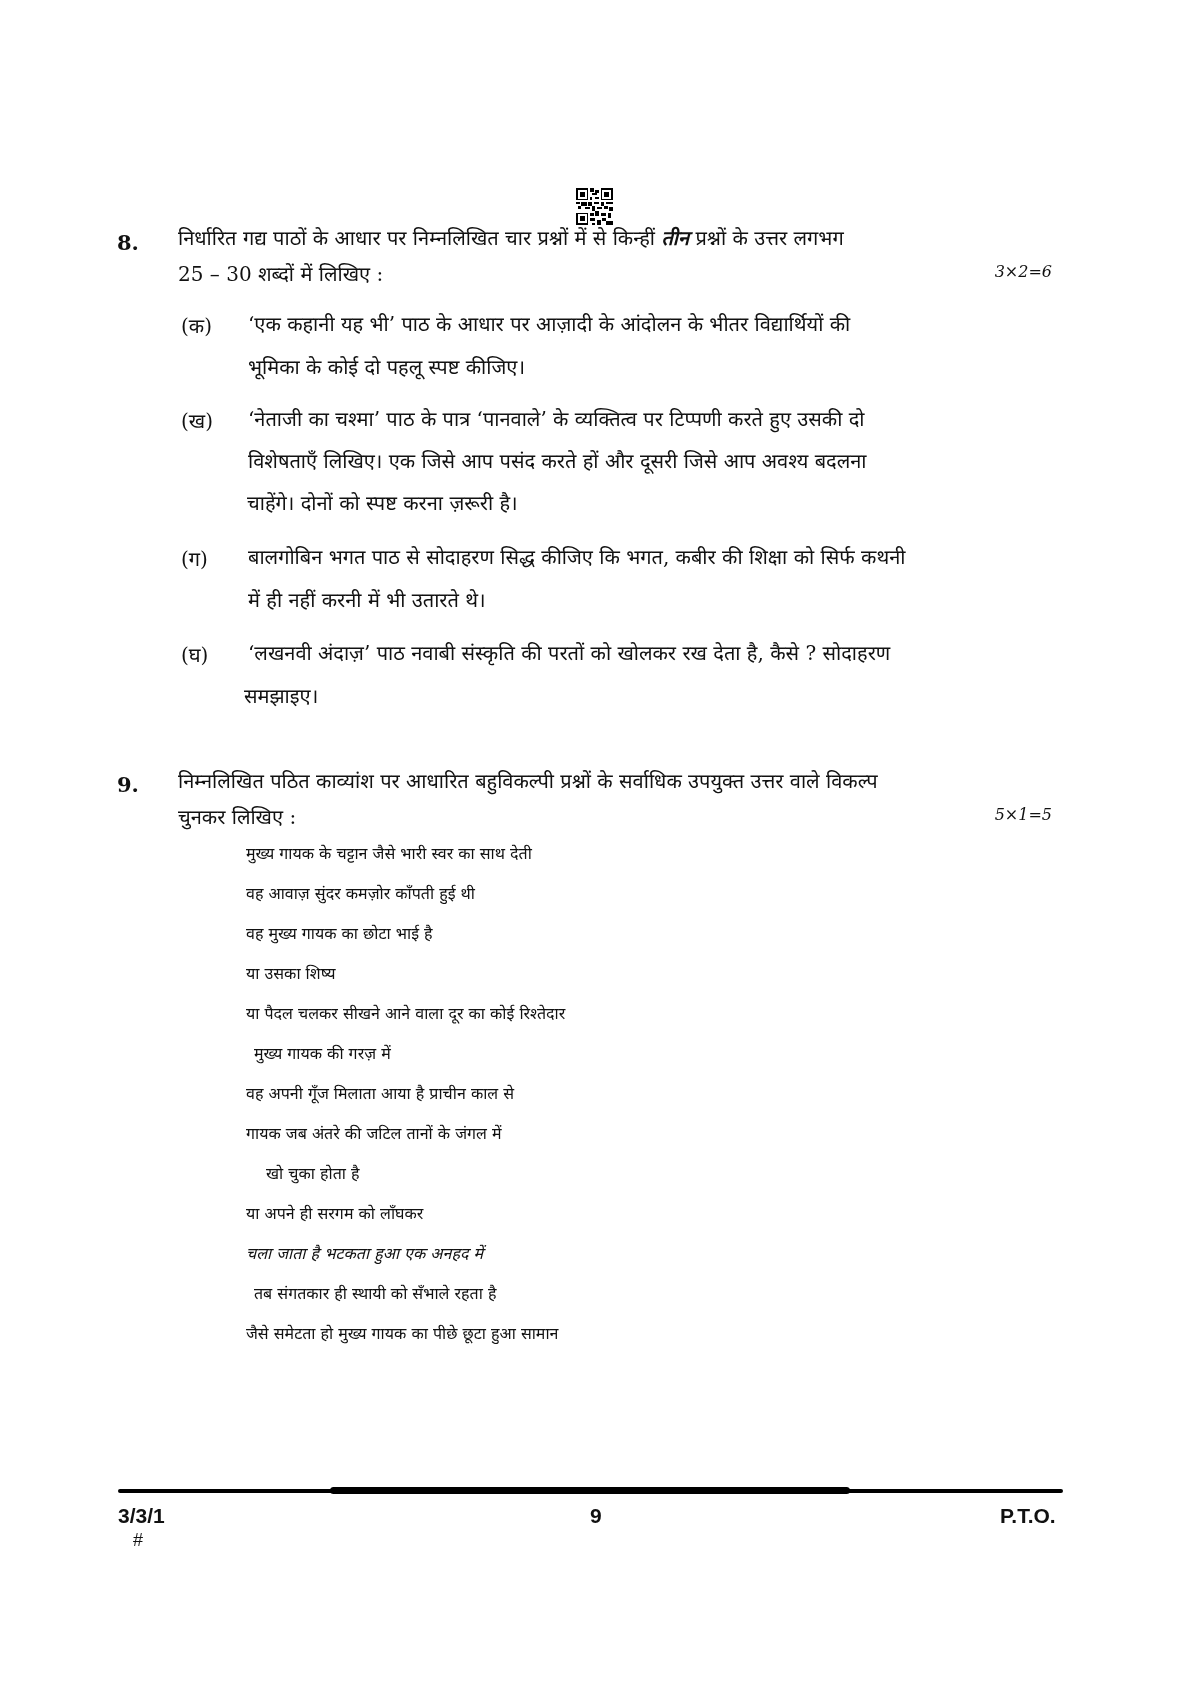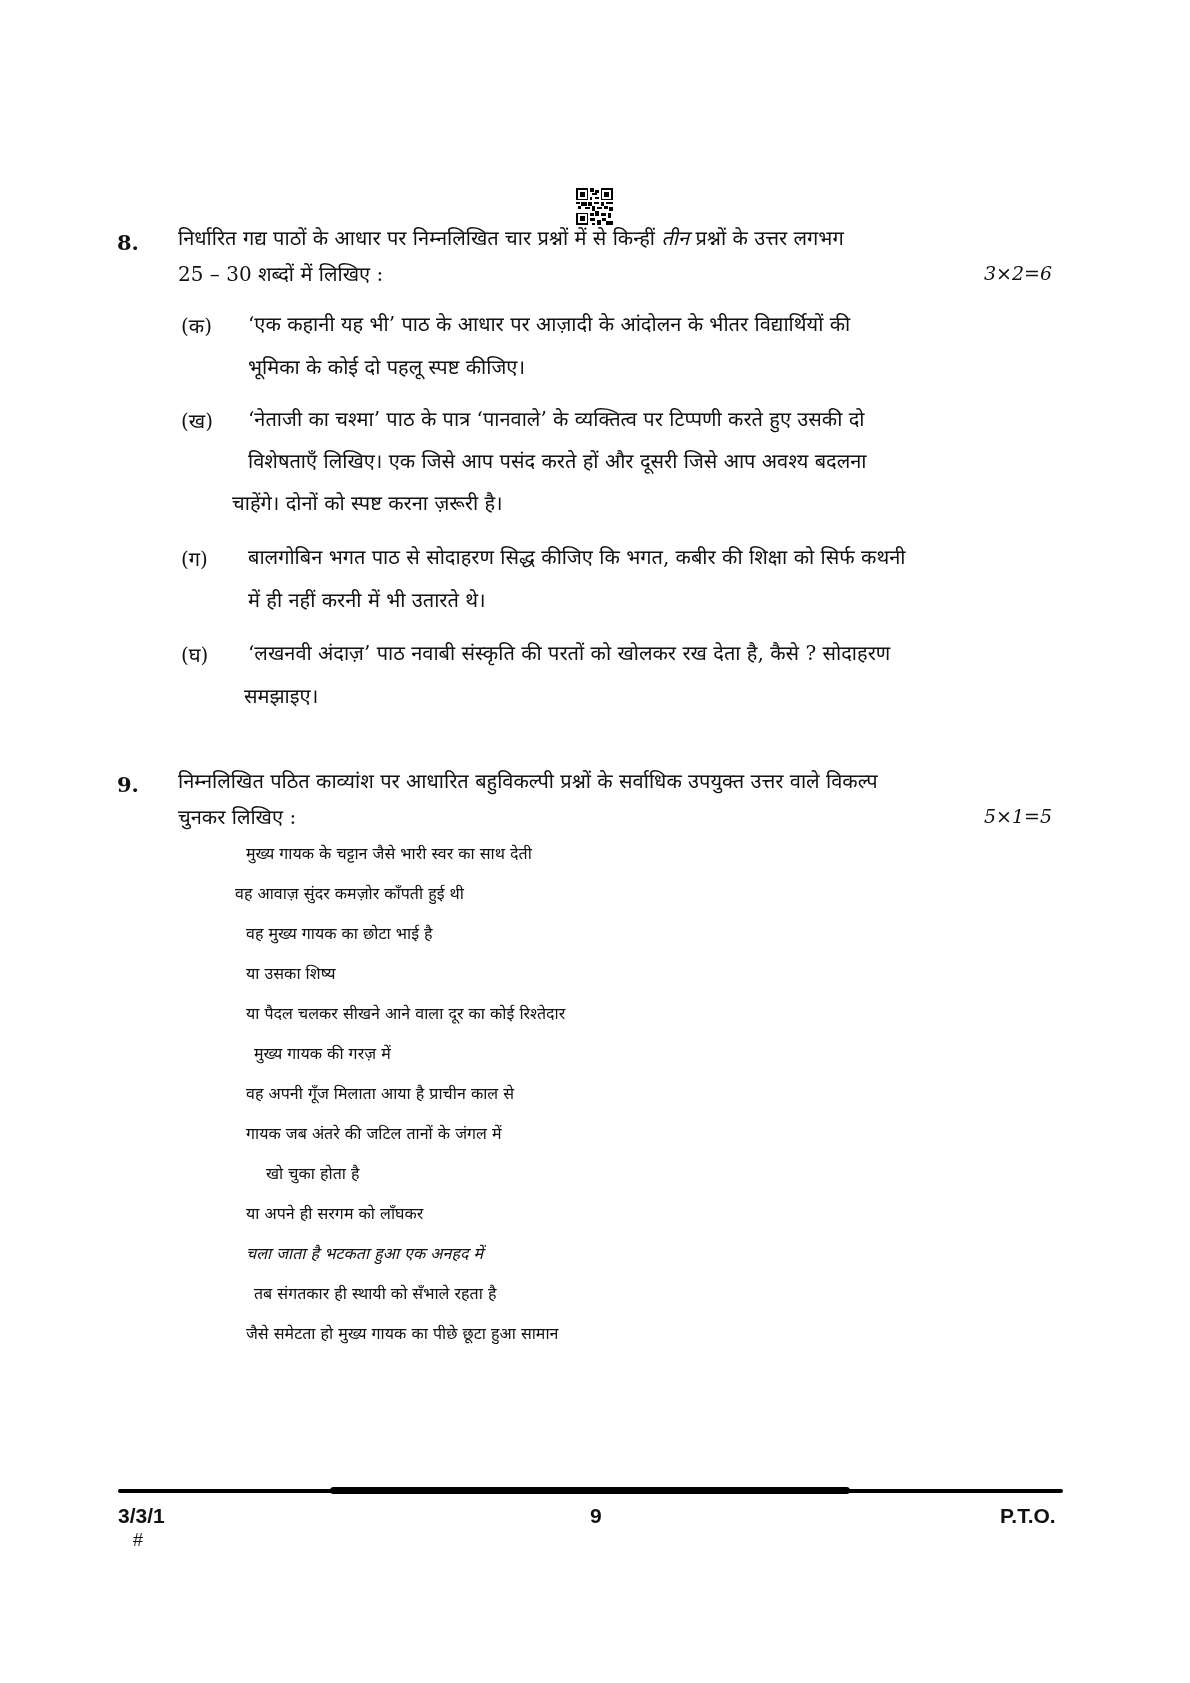--- a/index.html
+++ b/index.html
@@ -3,29 +3,29 @@
 <meta charset="utf-8">
 <style>
   html, body { margin: 0; padding: 0; background: #ffffff; }
   body { width: 1190px; height: 1683px; position: relative; overflow: hidden;
          font-family: "DejaVu Serif", serif; color: #111; }
   .abs { position: absolute; }
   .qr { left: 576px; top: 188px; width: 37px; height: 37px; }
   .qnum { font-family: "DejaVu Serif", serif; font-weight: bold; font-size: 21px; }
   .txt { font-size: 20px; line-height: 28px; white-space: nowrap; }
   .sub-label { font-size: 20px; }
-  .marks { font-family: "DejaVu Serif", serif; font-style: italic; font-size: 19px; }
+  .marks { font-family: "DejaVu Serif", serif; font-style: italic; font-size: 16px; }
   .poem { font-family: "DejaVu Sans", sans-serif; font-size: 16px; white-space: nowrap; }
   .rule { left: 118px; top: 1489px; width: 945px; height: 4px; background: #000;
           border-radius: 2px; }
   .rule-thick { left: 330px; top: 1487px; width: 520px; height: 7px; background: #000;
           border-radius: 4px; }
   .footer { font-family: "Liberation Sans", sans-serif; font-weight: bold; font-size: 21px; }
   .hash { font-family: "Liberation Sans", sans-serif; font-size: 18px; }
-  b.em { font-style: italic; font-weight: normal; }
+  b.em { font-style: italic; font-weight: bold; }
 </style>
 </head>
 <body>
 
 <div class="abs qr">
   <svg width="37" height="37" viewBox="0 0 21 21" shape-rendering="crispEdges">
     <rect width="21" height="21" fill="#fff"></rect>
     <g fill="#000">
       <rect x="0" y="0" width="7" height="7"></rect>
         <rect x="1" y="1" width="5" height="5" fill="#fff"></rect>
@@ -75,37 +75,37 @@
 <div class="abs txt" style="left:178px; top:260px;">25 – 30 शब्दों में लिखिए :</div>
 <div class="abs marks" style="right:138px; top:262px;">3×2=6</div>
 
 <div class="abs sub-label" style="left:181px; top:312px;">(क)</div>
 <div class="abs txt" style="left:248px; top:310px;">‘एक कहानी यह भी’ पाठ के आधार पर आज़ादी के आंदोलन के भीतर विद्यार्थियों की</div>
 <div class="abs txt" style="left:248px; top:353px;">भूमिका के कोई दो पहलू स्पष्ट कीजिए।</div>
 
 <div class="abs sub-label" style="left:181px; top:407px;">(ख)</div>
 <div class="abs txt" style="left:248px; top:405px;">‘नेताजी का चश्मा’ पाठ के पात्र ‘पानवाले’ के व्यक्तित्व पर टिप्पणी करते हुए उसकी दो</div>
 <div class="abs txt" style="left:248px; top:447px;">विशेषताएँ लिखिए। एक जिसे आप पसंद करते हों और दूसरी जिसे आप अवश्य बदलना</div>
-<div class="abs txt" style="left:232px; top:489px;">चाहेंगे। दोनों को स्पष्ट करना ज़रूरी है।</div>
+<div class="abs txt" style="left:247px; top:489px;">चाहेंगे। दोनों को स्पष्ट करना ज़रूरी है।</div>
 
 <div class="abs sub-label" style="left:181px; top:545px;">(ग)</div>
 <div class="abs txt" style="left:248px; top:543px;">बालगोबिन भगत पाठ से सोदाहरण सिद्ध कीजिए कि भगत, कबीर की शिक्षा को सिर्फ कथनी</div>
 <div class="abs txt" style="left:248px; top:586px;">में ही नहीं करनी में भी उतारते थे।</div>
 
 <div class="abs sub-label" style="left:181px; top:641px;">(घ)</div>
 <div class="abs txt" style="left:248px; top:639px;">‘लखनवी अंदाज़’ पाठ नवाबी संस्कृति की परतों को खोलकर रख देता है, कैसे ? सोदाहरण</div>
 <div class="abs txt" style="left:244px; top:682px;">समझाइए।</div>
 
 <div class="abs qnum" style="left:117px; top:772px;">9.</div>
 <div class="abs txt" style="left:178px; top:767px;">निम्नलिखित पठित काव्यांश पर आधारित बहुविकल्पी प्रश्नों के सर्वाधिक उपयुक्त उत्तर वाले विकल्प</div>
 <div class="abs txt" style="left:178px; top:803px;">चुनकर लिखिए :</div>
 <div class="abs marks" style="right:138px; top:805px;">5×1=5</div>
 
 <div class="abs poem" style="left:246px; top:842px;">मुख्य गायक के चट्टान जैसे भारी स्वर का साथ देती</div>
-<div class="abs poem" style="left:235px; top:882px;">वह आवाज़ सुंदर कमज़ोर काँपती हुई थी</div>
+<div class="abs poem" style="left:246px; top:882px;">वह आवाज़ सुंदर कमज़ोर काँपती हुई थी</div>
 <div class="abs poem" style="left:246px; top:922px;">वह मुख्य गायक का छोटा भाई है</div>
 <div class="abs poem" style="left:246px; top:962px;">या उसका शिष्य</div>
 <div class="abs poem" style="left:246px; top:1002px;">या पैदल चलकर सीखने आने वाला दूर का कोई रिश्तेदार</div>
 <div class="abs poem" style="left:254px; top:1042px;">मुख्य गायक की गरज़ में</div>
 <div class="abs poem" style="left:246px; top:1082px;">वह अपनी गूँज मिलाता आया है प्राचीन काल से</div>
 <div class="abs poem" style="left:246px; top:1122px;">गायक जब अंतरे की जटिल तानों के जंगल में</div>
 <div class="abs poem" style="left:246px; top:1162px;margin-left:20px;">खो चुका होता है</div>
 <div class="abs poem" style="left:246px; top:1202px;">या अपने ही सरगम को लाँघकर</div>
 <div class="abs poem" style="left:246px; top:1242px;font-style:italic;">चला जाता है भटकता हुआ एक अनहद में</div>
 <div class="abs poem" style="left:246px; top:1282px;margin-left:8px;">तब संगतकार ही स्थायी को सँभाले रहता है</div>

